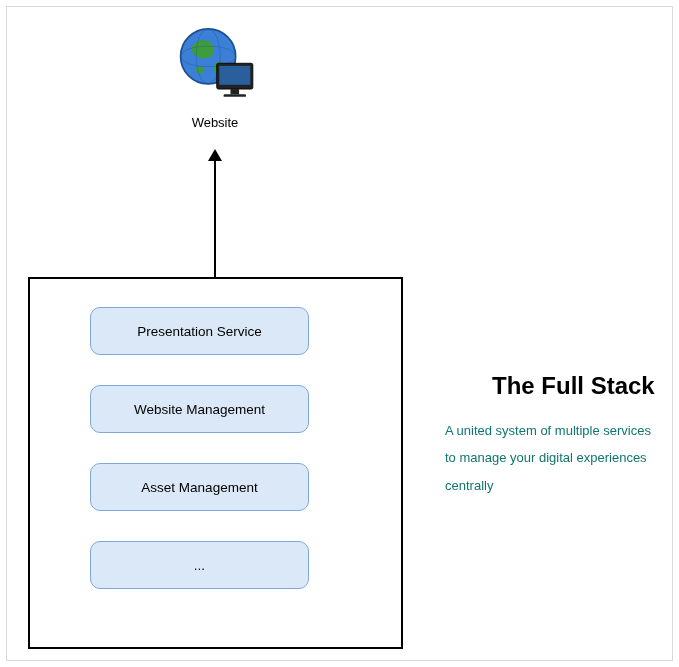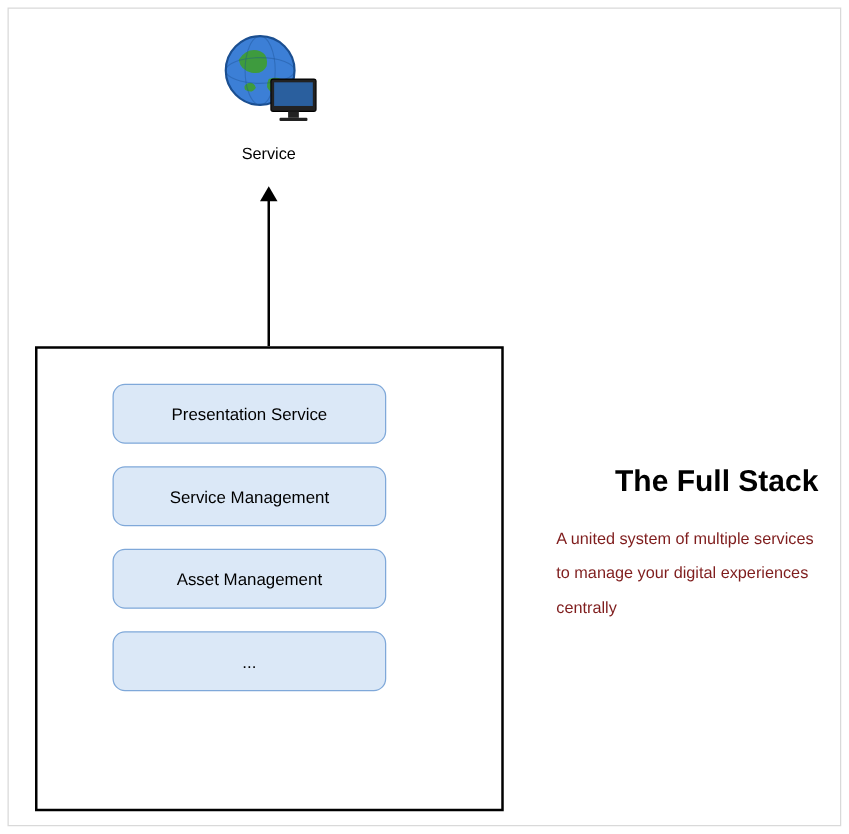--- a/index.html
+++ b/index.html
@@ -47,21 +47,21 @@
       position: absolute;
       left: 21px; top: 270px;
       width: 375px; height: 372px;
       border: 2px solid #000;
       background: #fff;
     }
     .stack-inner {
       padding: 28px 92px 20px 60px;
       display: flex;
       flex-direction: column;
-      gap: 18px;
+      gap: 30px;
     }
     .layer {
       border: 1px solid #7fa8d9;
       background: #dbe8f7;
       border-radius: 10px;
       height: 48px;
       display: flex;
       align-items: center;
       justify-content: center;
       font-size: 13.5px;
@@ -74,21 +74,21 @@
       font-weight: 700;
       color: #000;
       margin-left: 47px;
     }
     .side-desc {
       position: absolute;
       left: 438px; top: 410px;
       width: 220px;
       font-size: 13px;
       line-height: 2.1;
-      color: #7f1d1d;
+      color: #0f766e;
     }
   </style>
 </head>
 <body>
 
 <div class="canvas">
 
   <div class="globe-wrap">
     <svg viewBox="0 0 100 100" width="86" height="86">
 
@@ -102,32 +102,32 @@
       <ellipse cx="42" cy="40" rx="32" ry="12" fill="none" stroke="#1b4f91" stroke-width="1" opacity="0.4"></ellipse>
       <ellipse cx="42" cy="40" rx="14" ry="32" fill="none" stroke="#1b4f91" stroke-width="1" opacity="0.4"></ellipse>
 
       <rect x="52" y="48" width="42" height="30" rx="2" fill="#222" stroke="#000" stroke-width="1"></rect>
       <rect x="55" y="51" width="36" height="22" fill="#2a5f9e"></rect>
       <rect x="68" y="78" width="10" height="6" fill="#222"></rect>
       <rect x="60" y="84" width="26" height="3" rx="1" fill="#222"></rect>
     </svg>
   </div>
 
-  <div class="globe-label">Service</div>
+  <div class="globe-label">Website</div>
 
   <div class="arrow-head"></div>
   <div class="arrow"></div>
 
   <div class="stack-box">
     <div class="stack-inner">
       <div class="layer">
           <span>Presentation Service</span>
         </div>
       <div class="layer">
-          <span>Service Management</span>
+          <span>Website Management</span>
         </div>
       <div class="layer">
           <span>Asset Management</span>
         </div>
       <div class="layer">
           <span>...</span>
         </div>
     </div>
   </div>
 

